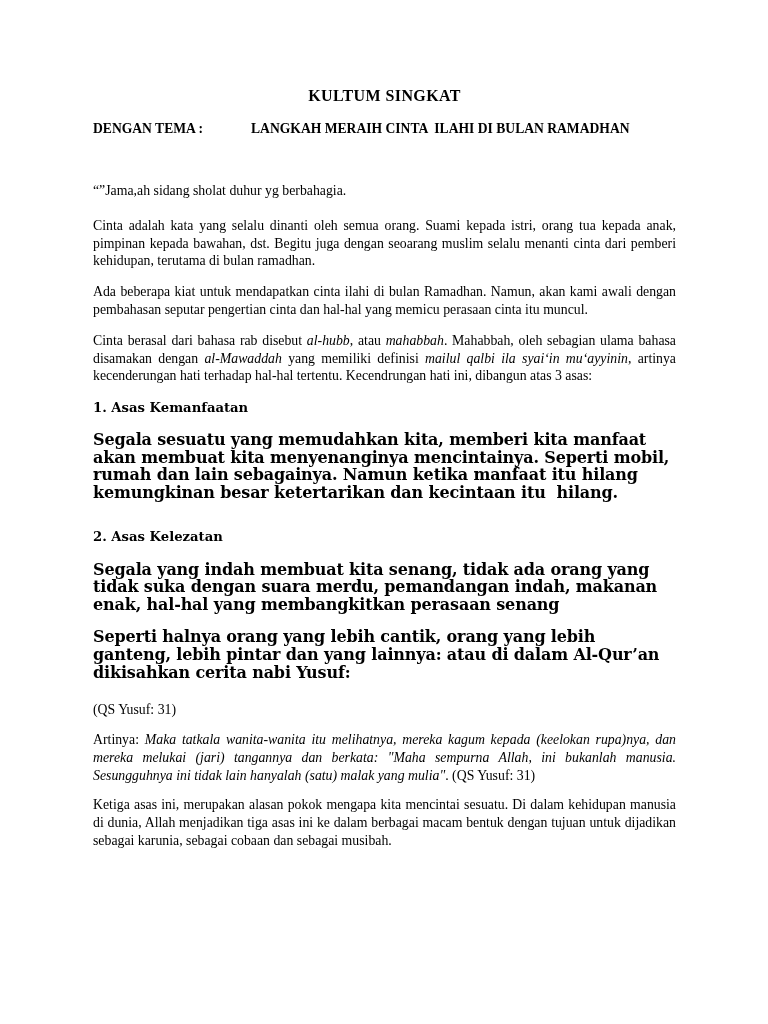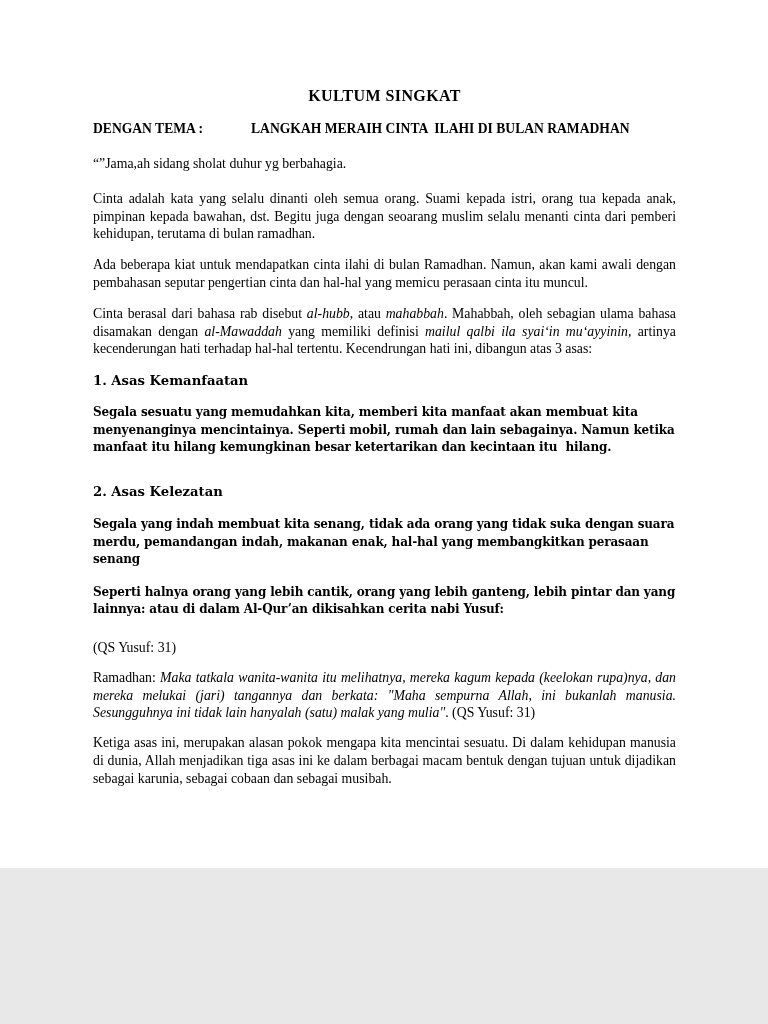--- a/index.html
+++ b/index.html
@@ -1,19 +1,19 @@
 <!DOCTYPE html>
 <html><head>
 <meta charset="utf-8">
 <style>
   * { margin: 0; padding: 0; box-sizing: border-box; }
   html, body { background: #e8e8e8; }
   .page {
     width: 768px;
-    height: 868px;
+    height: 1024px;
     margin: 0 auto;
     background: #ffffff;
     color: #000000;
     position: relative;
     padding: 87px 92px 0 93px;
     font-family: "Liberation Serif", serif;
     overflow: hidden;
   }
   .title {
     text-align: center;
@@ -29,25 +29,25 @@
     line-height: 17px;
     display: flex;
     gap: 17px;
   }
   .theme-value { margin-left: 31px; white-space: pre-wrap; text-align: center; }
   .serif-p {
     font-size: 13.8px;
     line-height: 17.8px;
     text-align: justify;
   }
-  .greeting { margin-top: 18px; font-size: 13.8px; line-height: 17.8px; }
+  .greeting { margin-top: 45px; font-size: 13.8px; line-height: 17.8px; }
   .slab { font-family: "DejaVu Serif", serif; font-weight: bold; }
   .heading { font-size: 13.2px; line-height: 17px; }
   .slab-body {
-    font-size: 12px;
+    font-size: 16px;
     line-height: 17.6px;
     letter-spacing: -0.15px;
     white-space: pre-wrap;
   }
   .mt-17 { margin-top: 17px; }
   .mt-13 { margin-top: 13px; }
   .mt-14 { margin-top: 14px; }
   .mt-15 { margin-top: 15px; }
   .mt-16 { margin-top: 16px; }
   .mt-20 { margin-top: 20px; }
@@ -79,17 +79,17 @@
   <h2 class="slab heading mt-14">1. Asas Kemanfaatan</h2>
   <p class="slab slab-body mt-15">Segala sesuatu yang memudahkan kita, memberi kita manfaat akan membuat kita menyenanginya mencintainya. Seperti mobil, rumah dan lain sebagainya. Namun ketika manfaat itu hilang kemungkinan besar ketertarikan dan kecintaan itu  hilang.</p>
 
   <h2 class="slab heading mt-26">2. Asas Kelezatan</h2>
   <p class="slab slab-body mt-16">Segala yang indah membuat kita senang, tidak ada orang yang tidak suka dengan suara merdu, pemandangan indah, makanan enak, hal-hal yang membangkitkan perasaan senang</p>
 
   <p class="slab slab-body mt-15">Seperti halnya orang yang lebih cantik, orang yang lebih ganteng, lebih pintar dan yang lainnya: atau di dalam Al-Qur’an dikisahkan cerita nabi Yusuf:</p>
 
   <p class="serif-p mt-20" style="text-align:left;">(QS Yusuf: 31)</p>
 
-  <p class="serif-p mt-12"><span>Ramadhan: </span><em>Maka tatkala wanita-wanita itu melihatnya, mereka kagum kepada (keelokan rupa)nya, dan mereka melukai (jari) tangannya dan berkata: "Maha sempurna Allah, ini bukanlah manusia. Sesungguhnya ini tidak lain hanyalah (satu) malak yang mulia"</em><span>.  (QS Yusuf: 31)</span></p>
+  <p class="serif-p mt-12"><span>Artinya: </span><em>Maka tatkala wanita-wanita itu melihatnya, mereka kagum kepada (keelokan rupa)nya, dan mereka melukai (jari) tangannya dan berkata: "Maha sempurna Allah, ini bukanlah manusia. Sesungguhnya ini tidak lain hanyalah (satu) malak yang mulia"</em><span>.  (QS Yusuf: 31)</span></p>
 
   <p class="serif-p mt-12">Ketiga asas ini, merupakan alasan pokok mengapa kita mencintai sesuatu. Di dalam kehidupan manusia di dunia, Allah menjadikan tiga asas ini ke dalam berbagai macam bentuk dengan tujuan untuk dijadikan sebagai karunia, sebagai cobaan dan sebagai musibah.</p>
 
 </div>
 
 </body></html>

